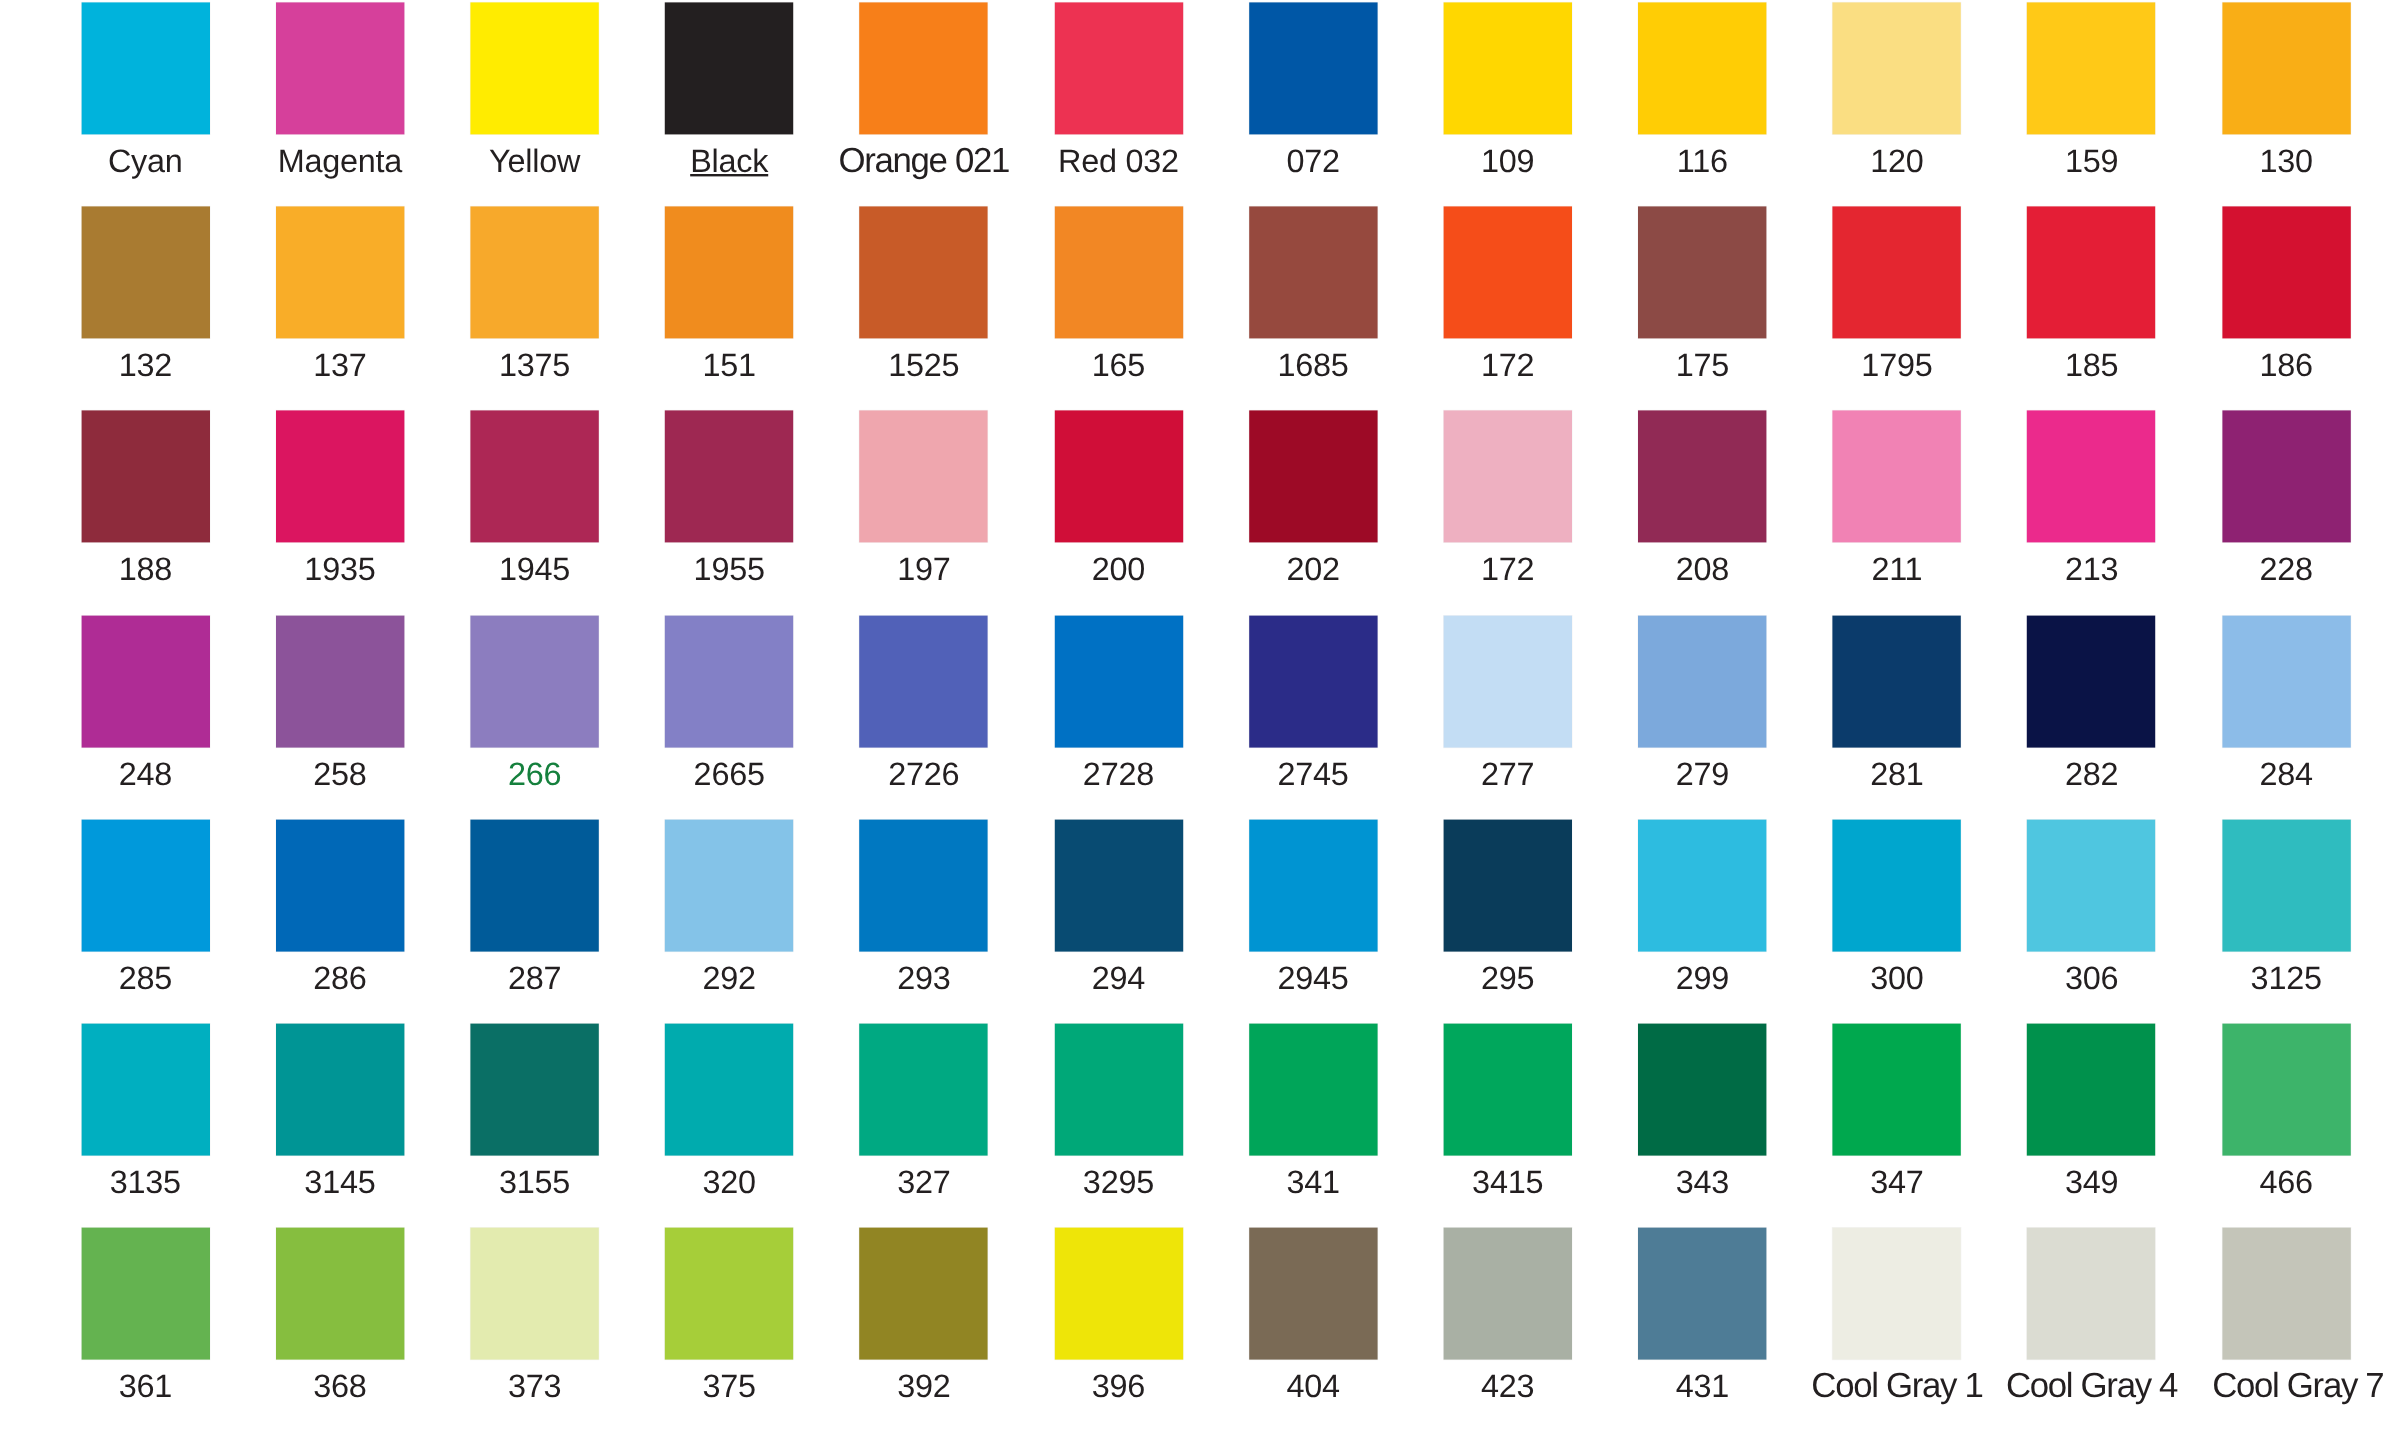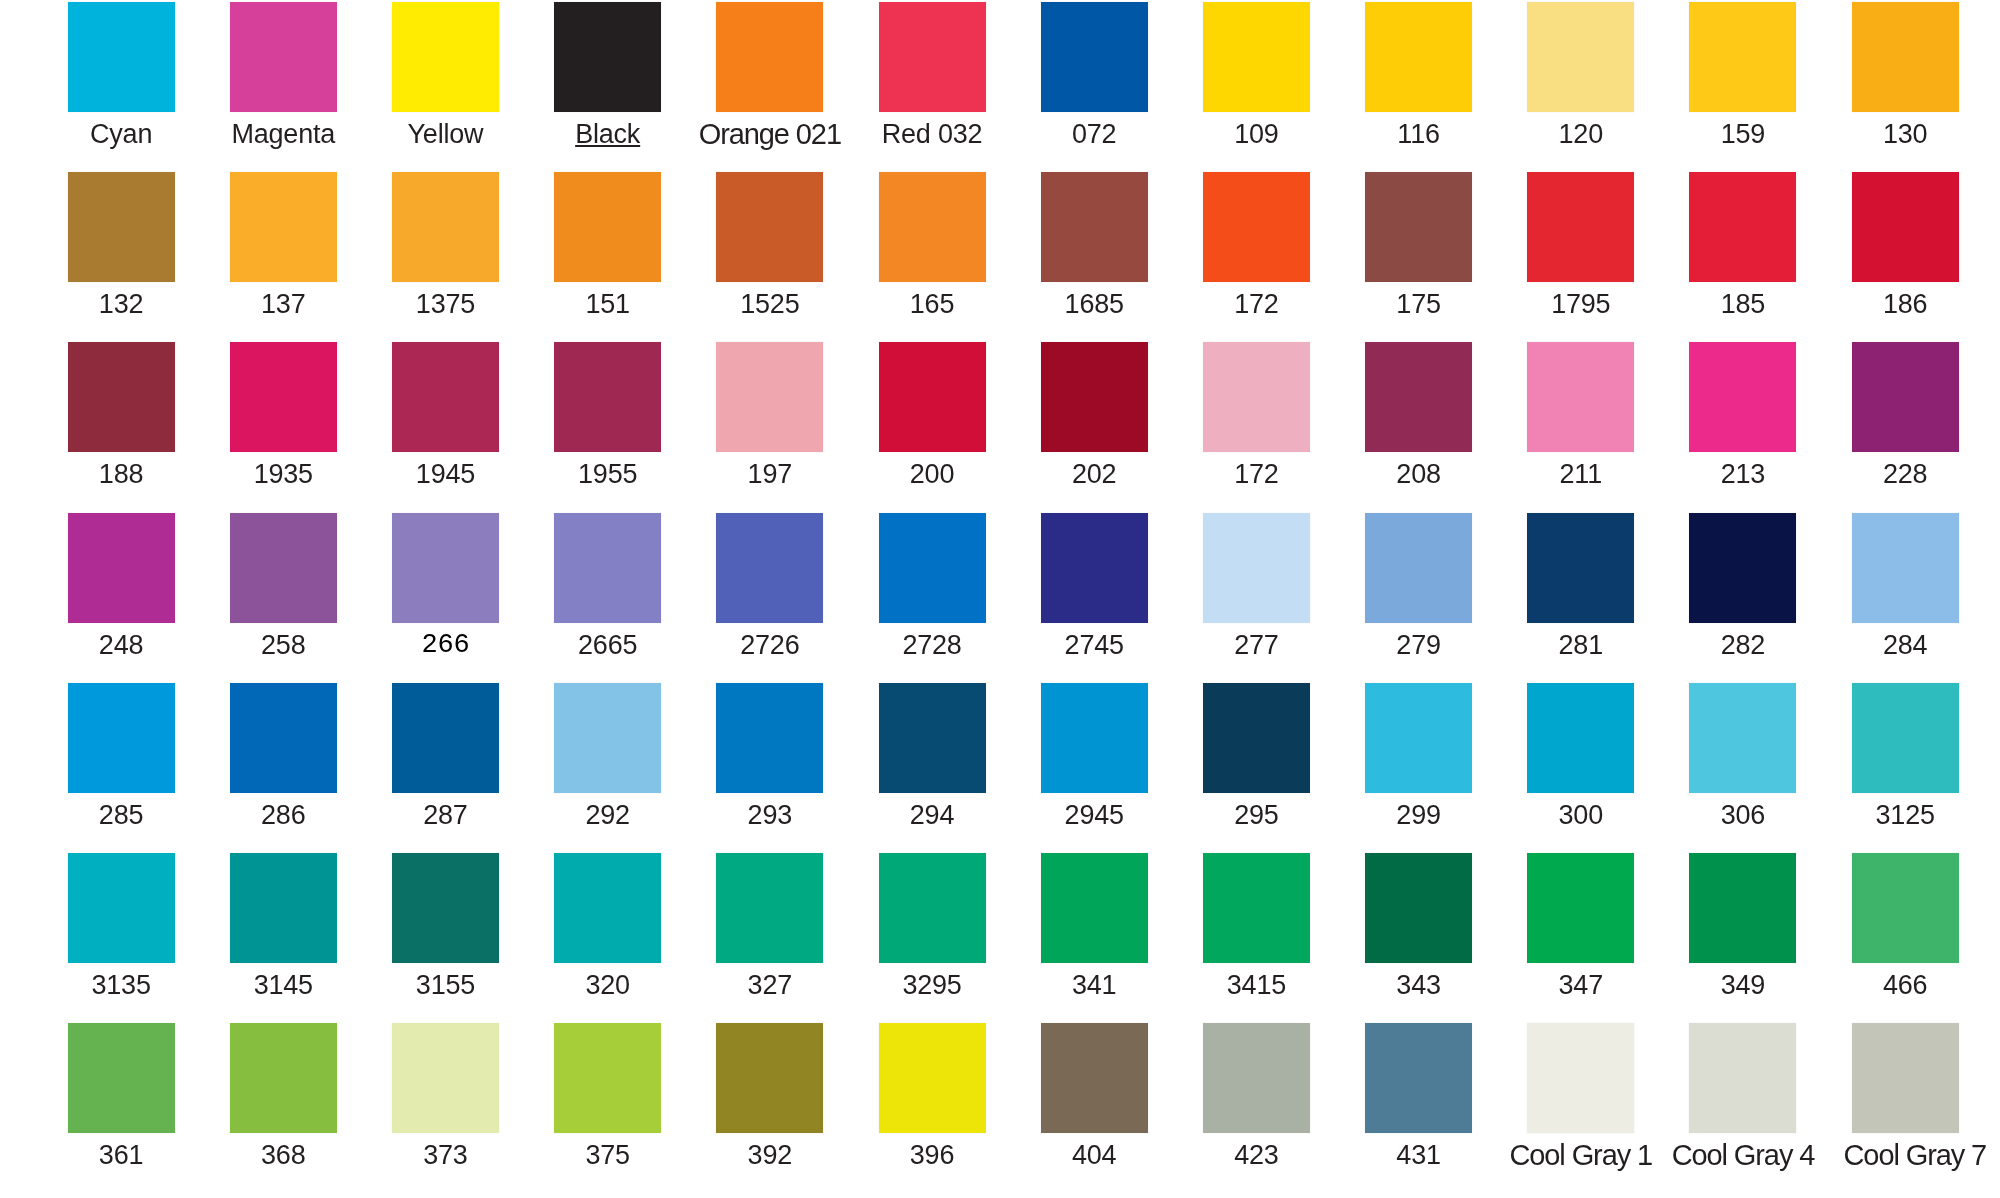--- a/index.html
+++ b/index.html
@@ -211,21 +211,21 @@
       <div class="cell">
         <div class="swatch" title="#AF2C95" style="background: rgb(175, 44, 149);"></div>
         <div class="label" style="color: rgb(35, 31, 32);">248</div>
       </div>
       <div class="cell">
         <div class="swatch" title="#8C539A" style="background: rgb(140, 83, 154);"></div>
         <div class="label" style="color: rgb(35, 31, 32);">258</div>
       </div>
       <div class="cell">
         <div class="swatch" title="#8C7DBF" style="background: rgb(140, 125, 191);"></div>
-        <div class="label" style="color: #000000; font-family: Liberation Mono, monospace;">266</div>
+        <div class="label" style="color: #15803d;">266</div>
       </div>
       <div class="cell">
         <div class="swatch" title="#8380C6" style="background: rgb(131, 128, 198);"></div>
         <div class="label" style="color: rgb(35, 31, 32);">2665</div>
       </div>
       <div class="cell">
         <div class="swatch" title="#5161B8" style="background: rgb(81, 97, 184);"></div>
         <div class="label" style="color: rgb(35, 31, 32);">2726</div>
       </div>
       <div class="cell">

